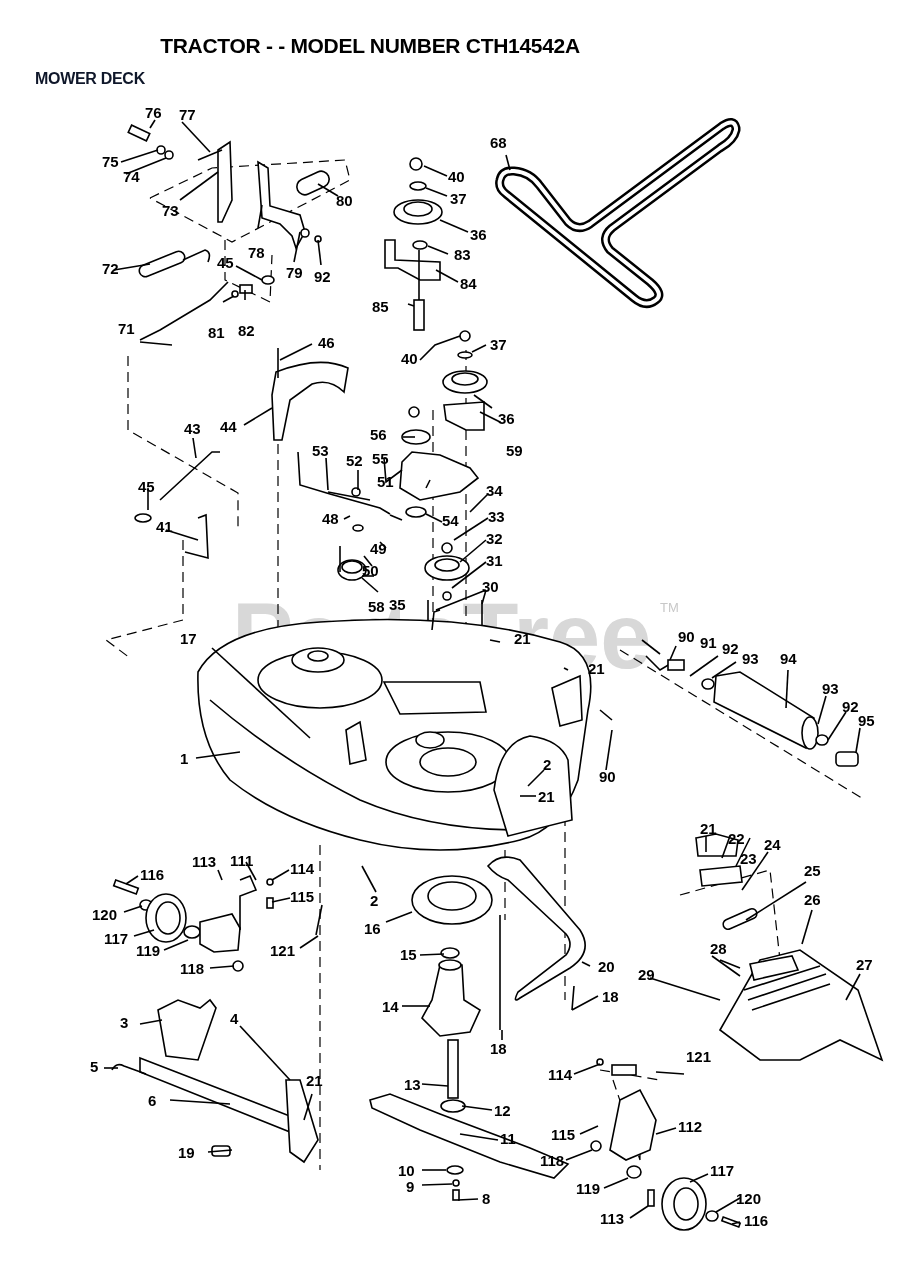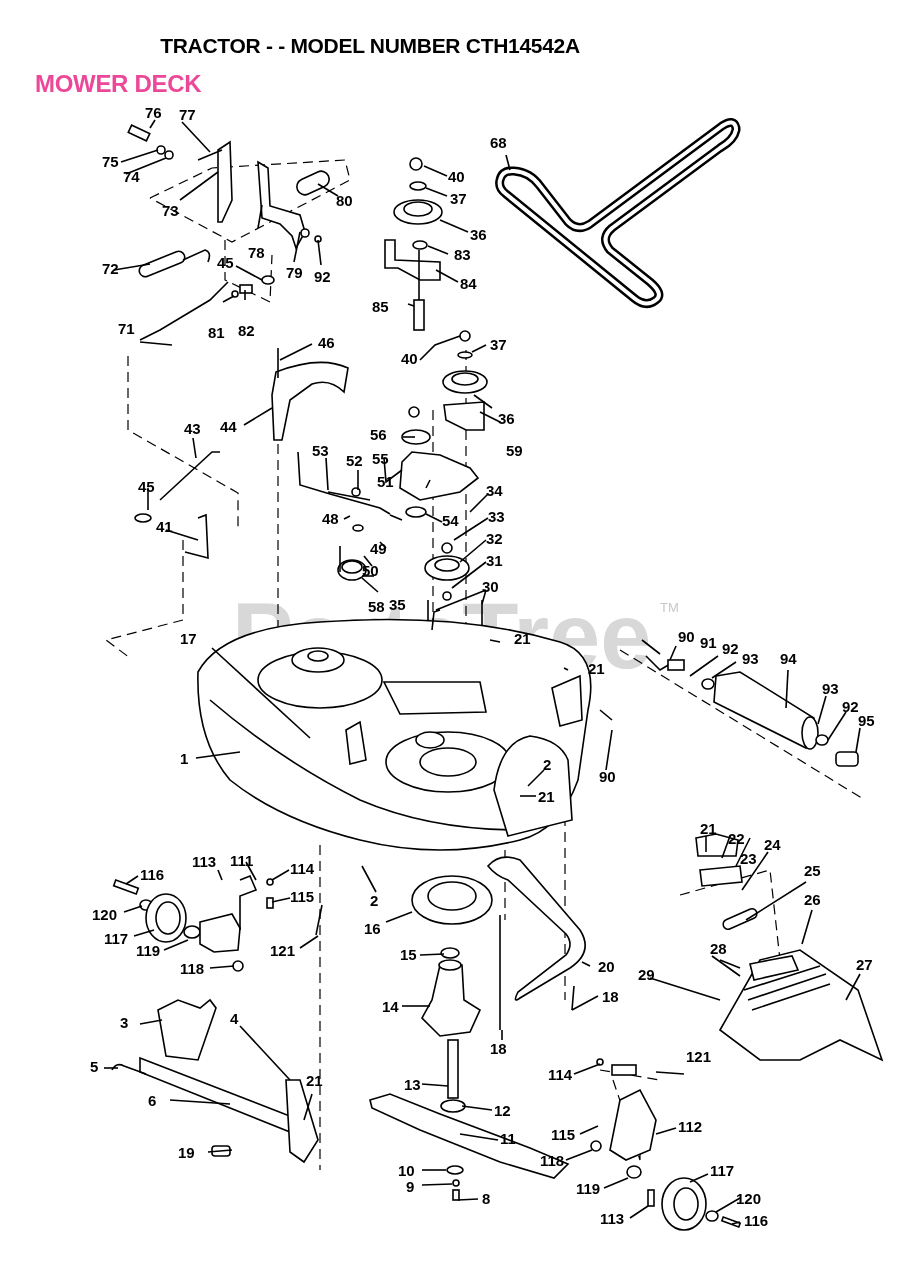--- a/index.html
+++ b/index.html
@@ -1,18 +1,18 @@
 <!DOCTYPE html>
 <html><head>
 <meta charset="utf-8">
 <style>
   html, body { margin:0; padding:0; background:#ffffff; }
   body { width:916px; height:1280px; position:relative; overflow:hidden; font-family:"Liberation Sans", sans-serif; }
   .title { position:absolute; left:0; top:34px; width:740px; text-align:center; font-weight:bold; font-size:21px; letter-spacing:-0.3px; color:#000; }
-  .subtitle { position:absolute; left:35px; top:70px; font-weight:bold; font-size:24px; color:#ec4899; letter-spacing:-0.3px; }
+  .subtitle { position:absolute; left:35px; top:70px; font-weight:bold; font-size:16px; color:#0f172a; letter-spacing:-0.3px; }
   svg.diagram { position:absolute; left:0; top:0; }
   .lbl { font-family:"Liberation Sans", sans-serif; font-weight:bold; font-size:15px; fill:#000; }
   .wm { font-family:"Liberation Sans", sans-serif; font-weight:bold; font-size:92px; fill:#d8d8d8; }
   .tm { font-family:"Liberation Sans", sans-serif; font-size:13px; fill:#c8c8c8; }
   .part { fill:none; stroke:#000; stroke-width:1.6; }
   .partf { fill:#fff; stroke:#000; stroke-width:1.6; }
   .dash { fill:none; stroke:#000; stroke-width:1.2; stroke-dasharray:10 6; }
   .lead { stroke:#000; stroke-width:1.6; fill:none; }
   .belt { fill:none; stroke:#000; stroke-width:9; stroke-linejoin:round; }
   .beltin { fill:none; stroke:#fff; stroke-width:4; stroke-linejoin:round; }

